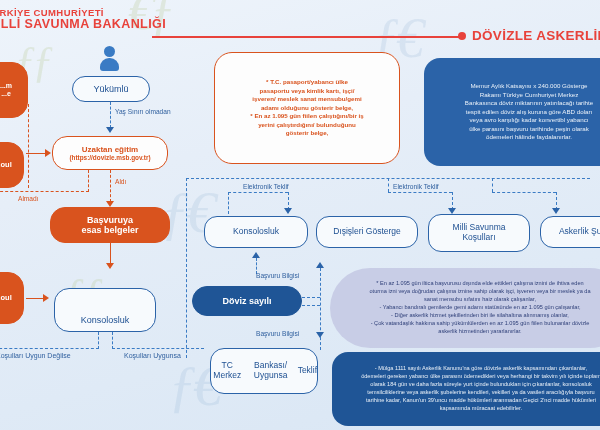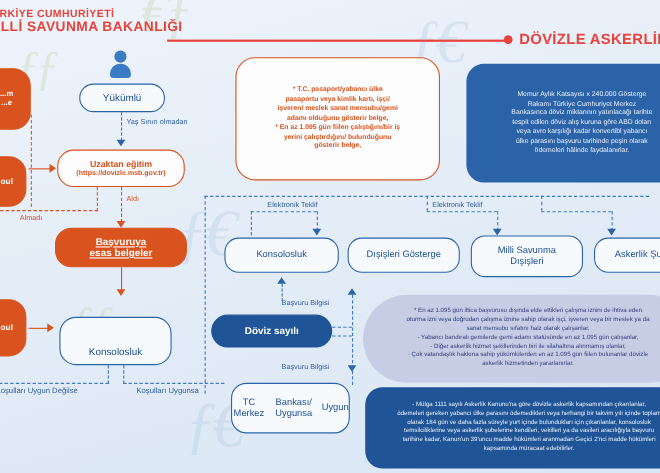--- a/index.html
+++ b/index.html
@@ -172,21 +172,21 @@
 
   <div class="ln" style="left:88px; top:170px; width:0; height:22px; border-left:1.4px dashed #d9531e;"></div>
   <div class="ln" style="left:-10px; top:191px; width:99px; height:0; border-top:1.4px dashed #d9531e;"></div>
   <div class="lbl lbl-o" style="left:18px; top:195px;">Almadı</div>
 
   <div class="ln" style="left:26px; top:153px; width:20px; height:0; border-top:1.4px solid #d9531e;"></div>
   <div class="arw arw-r-o" style="left:45px; top:149px;"></div>
 
   <div class="ln" style="left:28px; top:104px; width:0; height:84px; border-left:1.4px dashed #d9531e;"></div>
 
-  <div class="node n-orange-fill" style="left:50px; top:207px; width:120px; height:36px; font-size:9px; flex-direction:column; border-radius:15px;text-decoration:underline;">
+  <div class="node n-orange-fill" style="left:50px; top:207px; width:120px; height:36px; font-size:9px; flex-direction:column; border-radius:15px;">
     <span>Başvuruya</span>
     <span>esas belgeler</span>
   </div>
 
   <div class="ln" style="left:26px; top:298px; width:18px; height:0; border-top:1.4px solid #d9531e;"></div>
   <div class="arw arw-r-o" style="left:43px; top:294px;"></div>
 
   <div class="ln" style="left:110px; top:243px; width:0; height:22px; border-left:1.4px solid #d9531e;"></div>
   <div class="arw arw-d-o" style="left:106px; top:263px;"></div>
 
@@ -247,21 +247,21 @@
   <div class="arw arw-d-b" style="left:552px; top:208px;"></div>
 
   <div class="node n-blue-out" style="left:204px; top:216px; width:104px; height:32px; font-size:8.5px; border-radius:13px;">
     <span>Konsolosluk</span>
   </div>
   <div class="node n-blue-out" style="left:316px; top:216px; width:102px; height:32px; font-size:8.5px; border-radius:13px;">
     <span>Dışişleri Gösterge</span>
   </div>
   <div class="node n-blue-out" style="left:428px; top:214px; width:102px; height:38px; font-size:8.5px; flex-direction:column; border-radius:13px;">
     <span>Milli Savunma</span>
-    <span>Dışişleri</span>
+    <span>Koşulları</span>
   </div>
   <div class="node n-blue-out" style="left:540px; top:216px; width:96px; height:32px; font-size:8.5px; border-radius:13px;">
     <span>Askerlik Şubesi</span>
   </div>
 
   <div class="ln" style="left:256px; top:258px; width:0; height:16px; border-left:1.4px dashed #3a7bc4;"></div>
   <div class="arw arw-u-b" style="left:252px; top:252px;"></div>
 
   <div class="n-lavender" style="position:absolute; left:330px; top:268px; width:300px; height:80px; display:flex; align-items:center; justify-content:center; padding:4px 10px; text-align:center;">
     <div class="txt-xs">
@@ -283,21 +283,21 @@
   <div class="ln" style="left:302px; top:305px; width:18px; height:0; border-top:1.4px dashed #3a7bc4;"></div>
   <div class="ln" style="left:320px; top:268px; width:0; height:82px; border-left:1.4px dashed #3a7bc4;"></div>
   <div class="arw arw-u-b" style="left:316px; top:262px;"></div>
   <div class="arw arw-d-b" style="left:316px; top:332px;"></div>
   <div class="lbl" style="left:256px; top:272px;">Başvuru Bilgisi</div>
   <div class="lbl" style="left:256px; top:330px;">Başvuru Bilgisi</div>
 
   <div class="node n-blue-out" style="left:210px; top:348px; width:108px; height:46px; font-size:8.5px; flex-direction:row; border-radius:14px;text-align:center;">
     <span>TC Merkez</span>
     <span>Bankası/ Uygunsa</span>
-    <span>Uygun</span>
+    <span>Teklif</span>
   </div>
 
   <div class="n-darkblue-round" style="position:absolute; left:332px; top:352px; width:298px; height:74px; display:flex; align-items:center; justify-content:center; padding:4px 10px; text-align:center;">
     <div class="txt-xs">
       <div>- Mülga 1111 sayılı Askerlik Kanunu'na göre dövizle askerlik kapsamından çıkarılanlar,</div>
       <div>ödemeleri gereken yabancı ülke parasını ödemedikleri veya herhangi bir takvim yılı içinde toplam</div>
       <div>olarak 184 gün ve daha fazla süreyle yurt içinde bulundukları için çıkarılanlar, konsolosluk</div>
       <div>temsilciliklerine veya askerlik şubelerine kendileri, vekilleri ya da vasileri aracılığıyla başvuru</div>
       <div>tarihine kadar, Kanun'un 39'uncu madde hükümleri aranmadan Geçici 2'nci madde hükümleri</div>
       <div>kapsamında müracaat edebilirler.</div>

